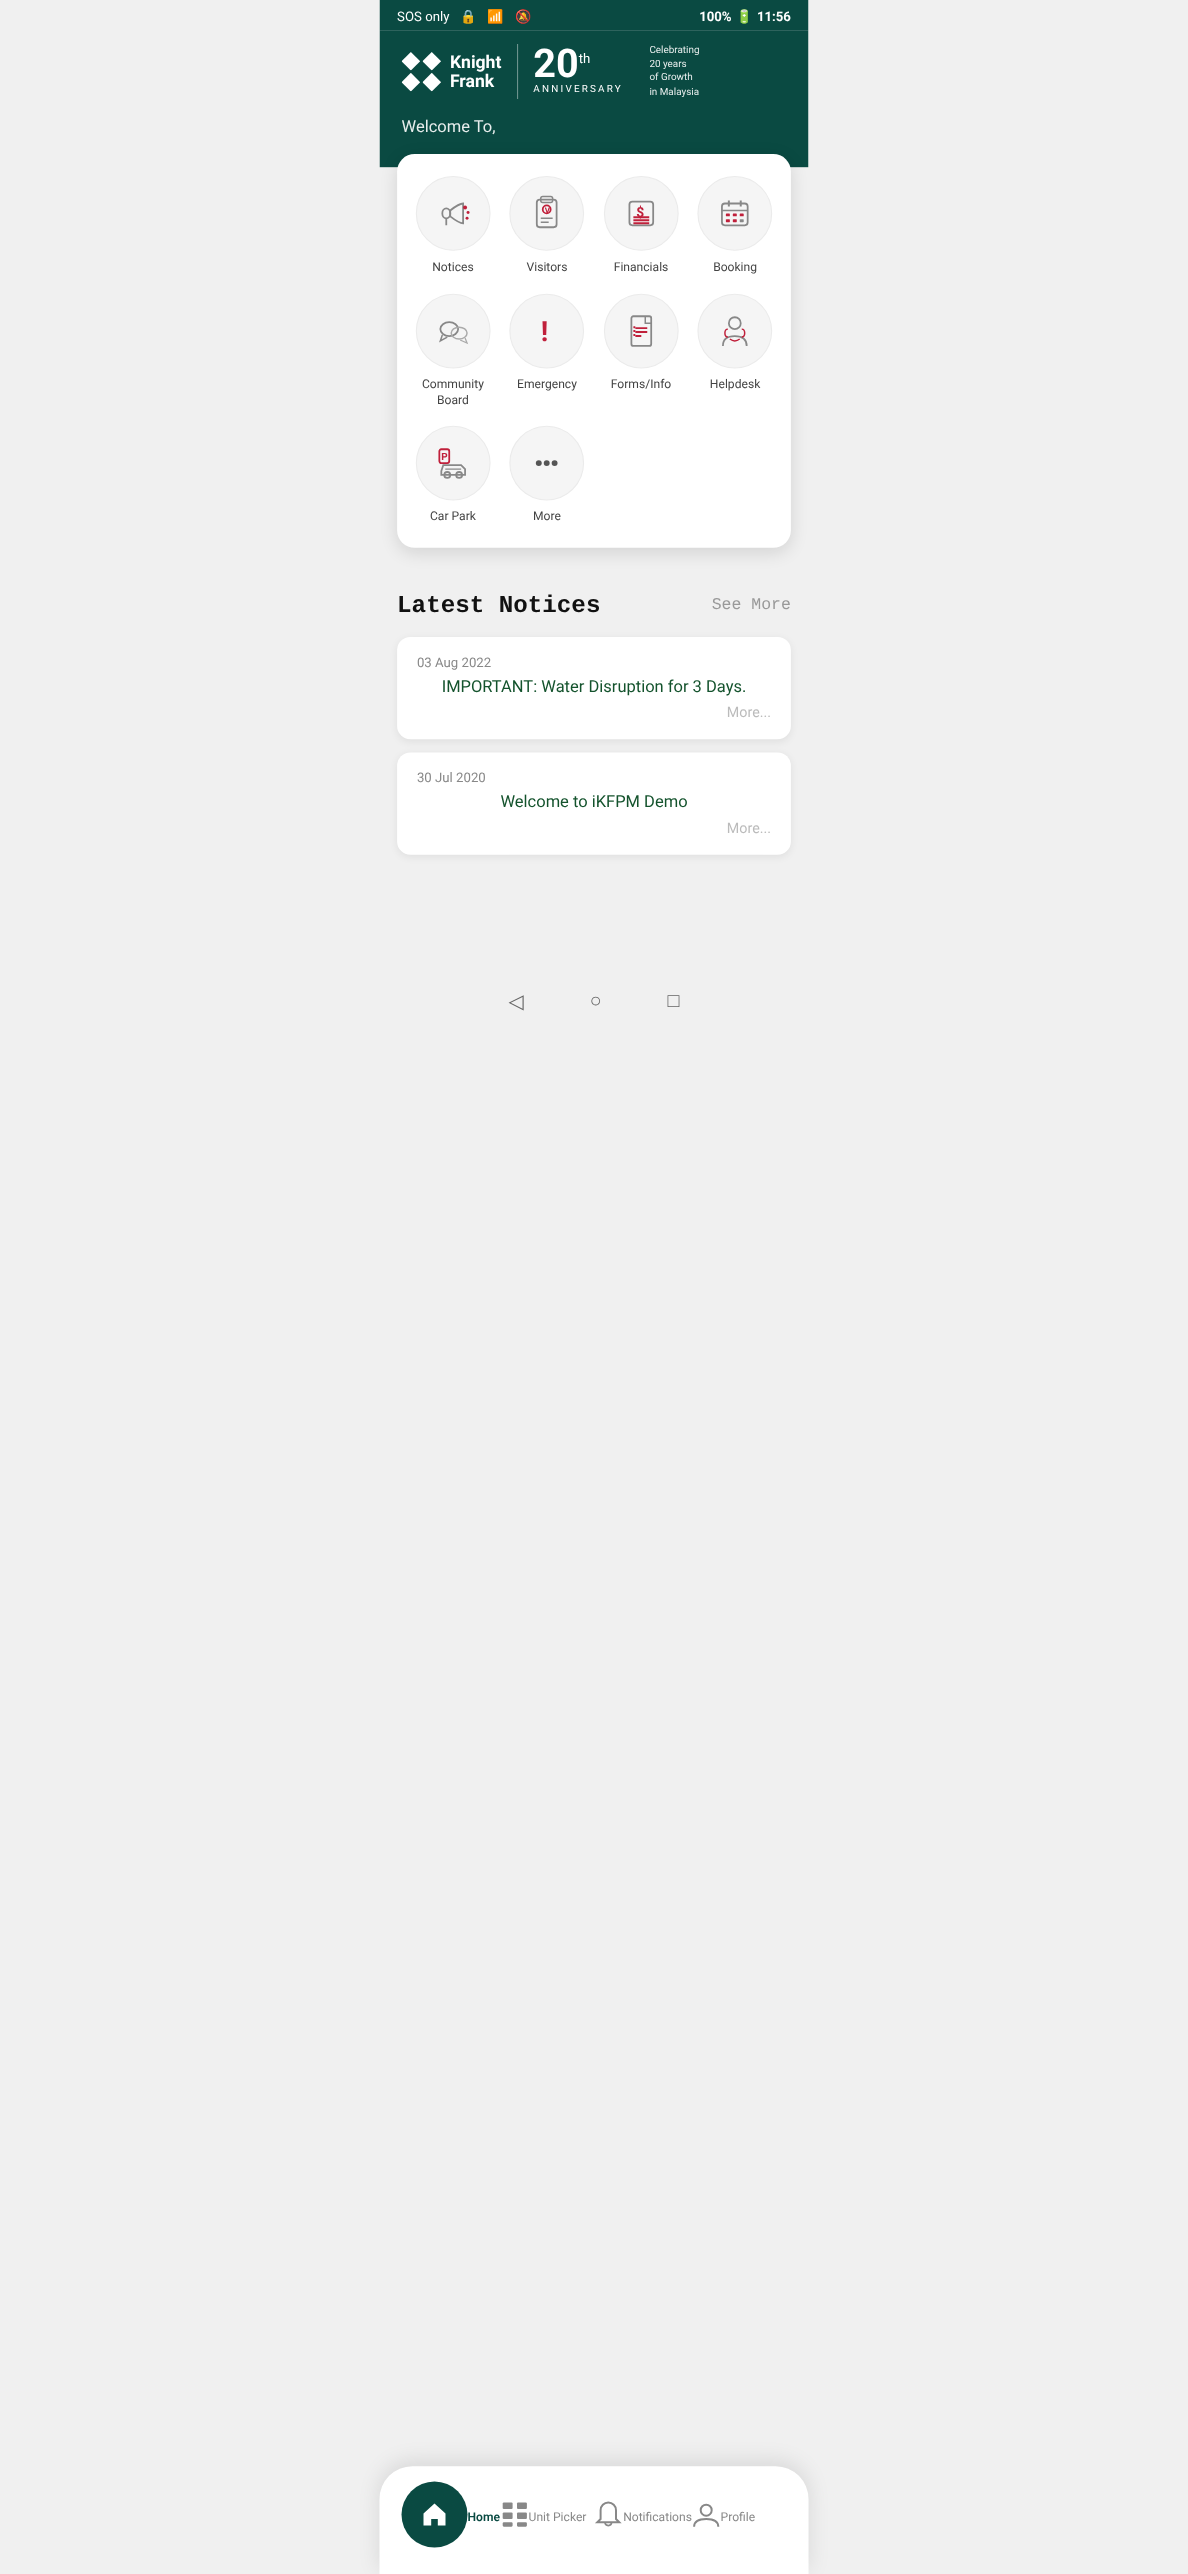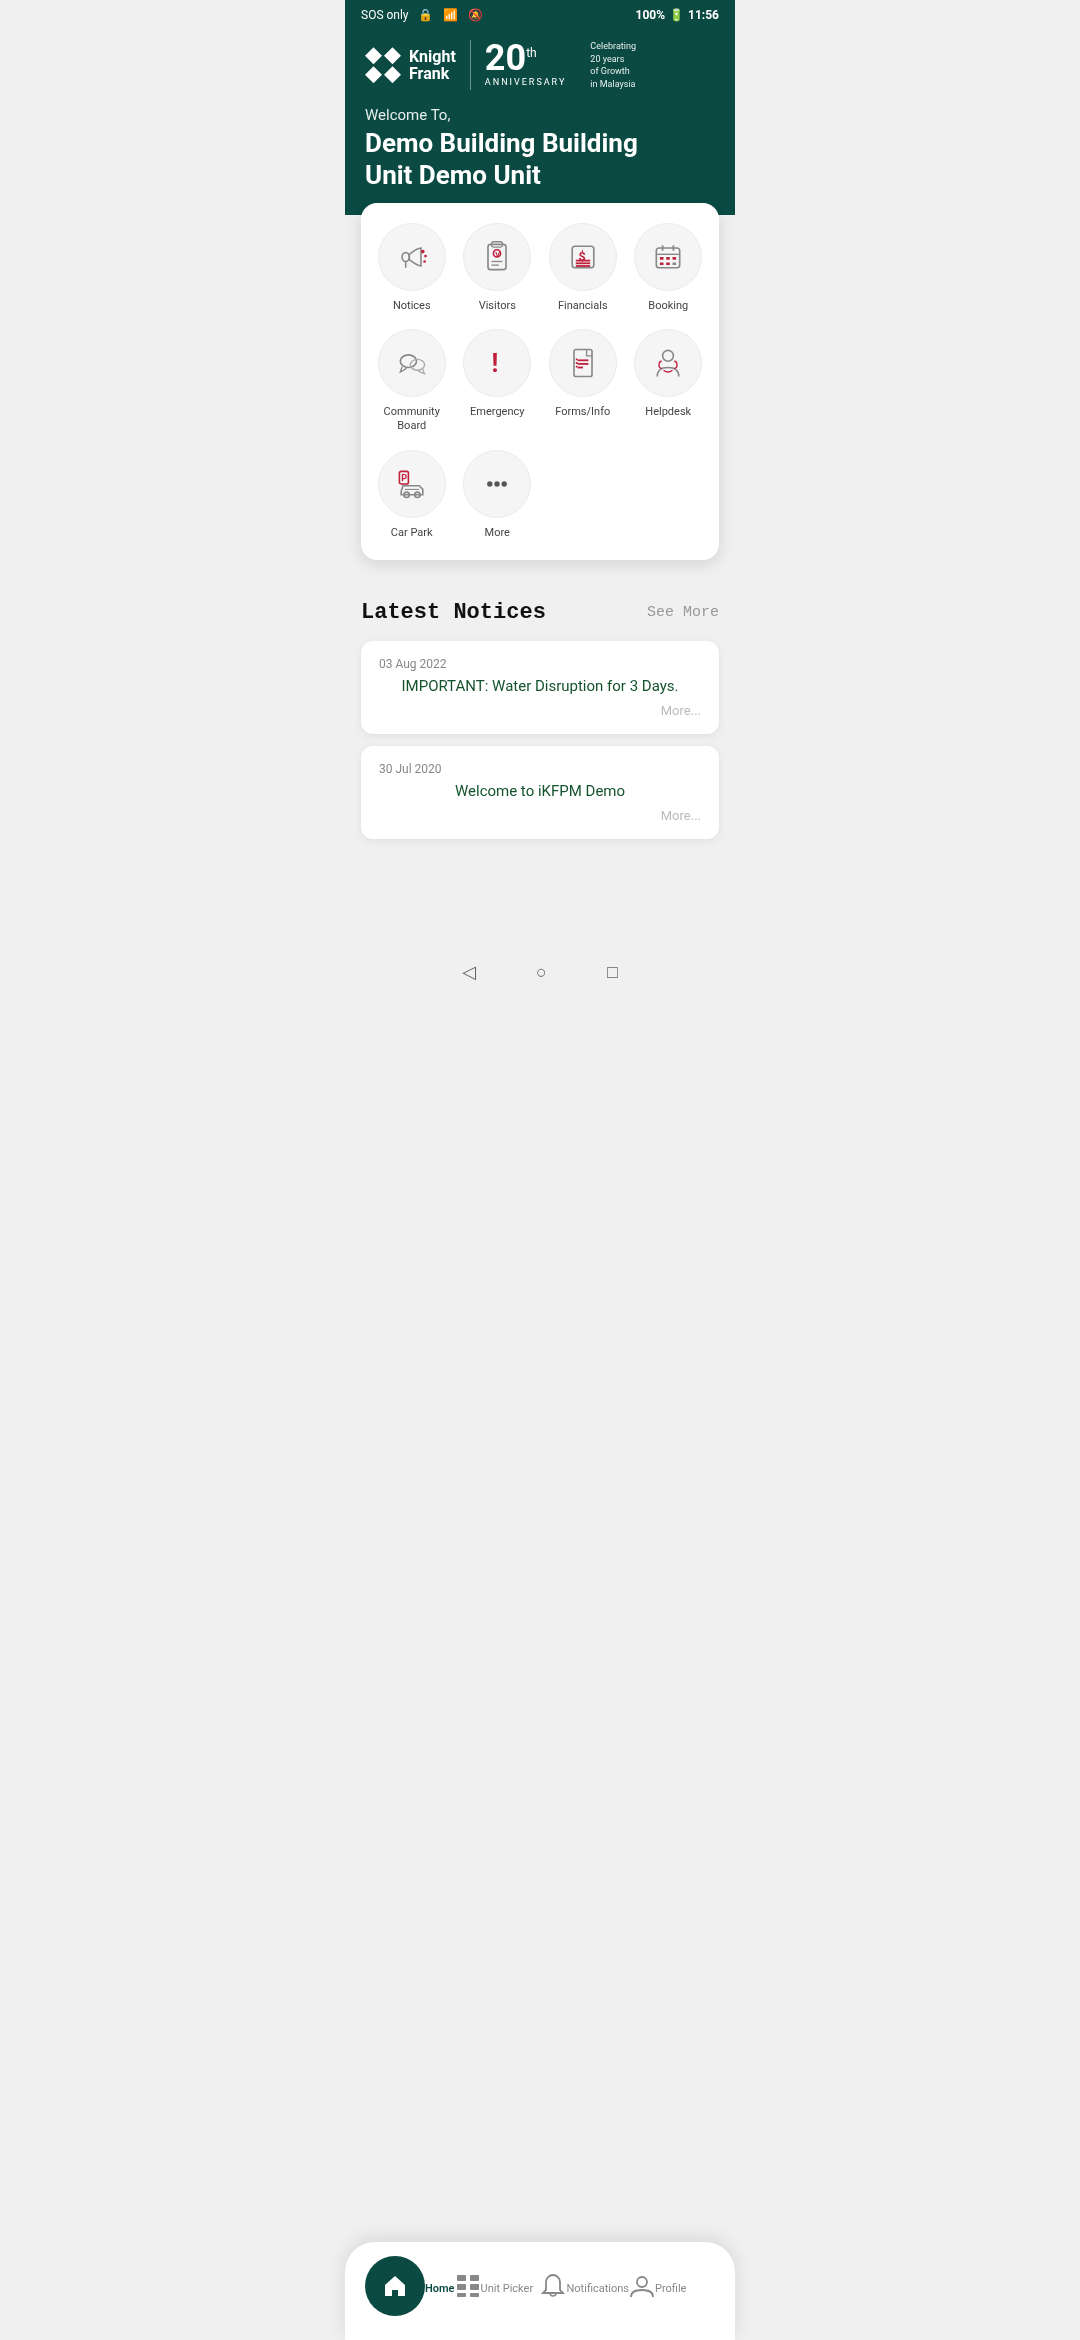--- a/index.html
+++ b/index.html
@@ -263,24 +263,20 @@
     </div>
     <div class="anniversary-badge">
       <div class="ann-number">
         <span>20</span><sup>th</sup>
         <div style="font-size:9px;font-weight:400;text-align:center;letter-spacing:2px;margin-top:2px;">ANNIVERSARY</div>
       </div>
       <div class="ann-text">Celebrating<br>20 years<br>of Growth<br>in Malaysia</div>
     </div>
   </div>
   <div class="welcome-text">Welcome To,</div>
-  <div class="building-name">
-    <span>Demo Building Building</span><br>
-    <span>Unit Demo Unit</span>
-  </div>
 </div>
 
 <div class="menu-card">
   <div class="menu-grid">
 
     <div class="menu-item">
       <div class="menu-icon-circle">
         <svg viewBox="0 0 40 40" fill="none" xmlns="http://www.w3.org/2000/svg">
           <ellipse cx="13" cy="20" rx="4" ry="5" fill="none" stroke="#888" stroke-width="1.8"></ellipse>
           <path d="M17 17 Q26 10 30 10 L30 30 Q26 30 17 23Z" fill="none" stroke="#888" stroke-width="1.8"></path>

